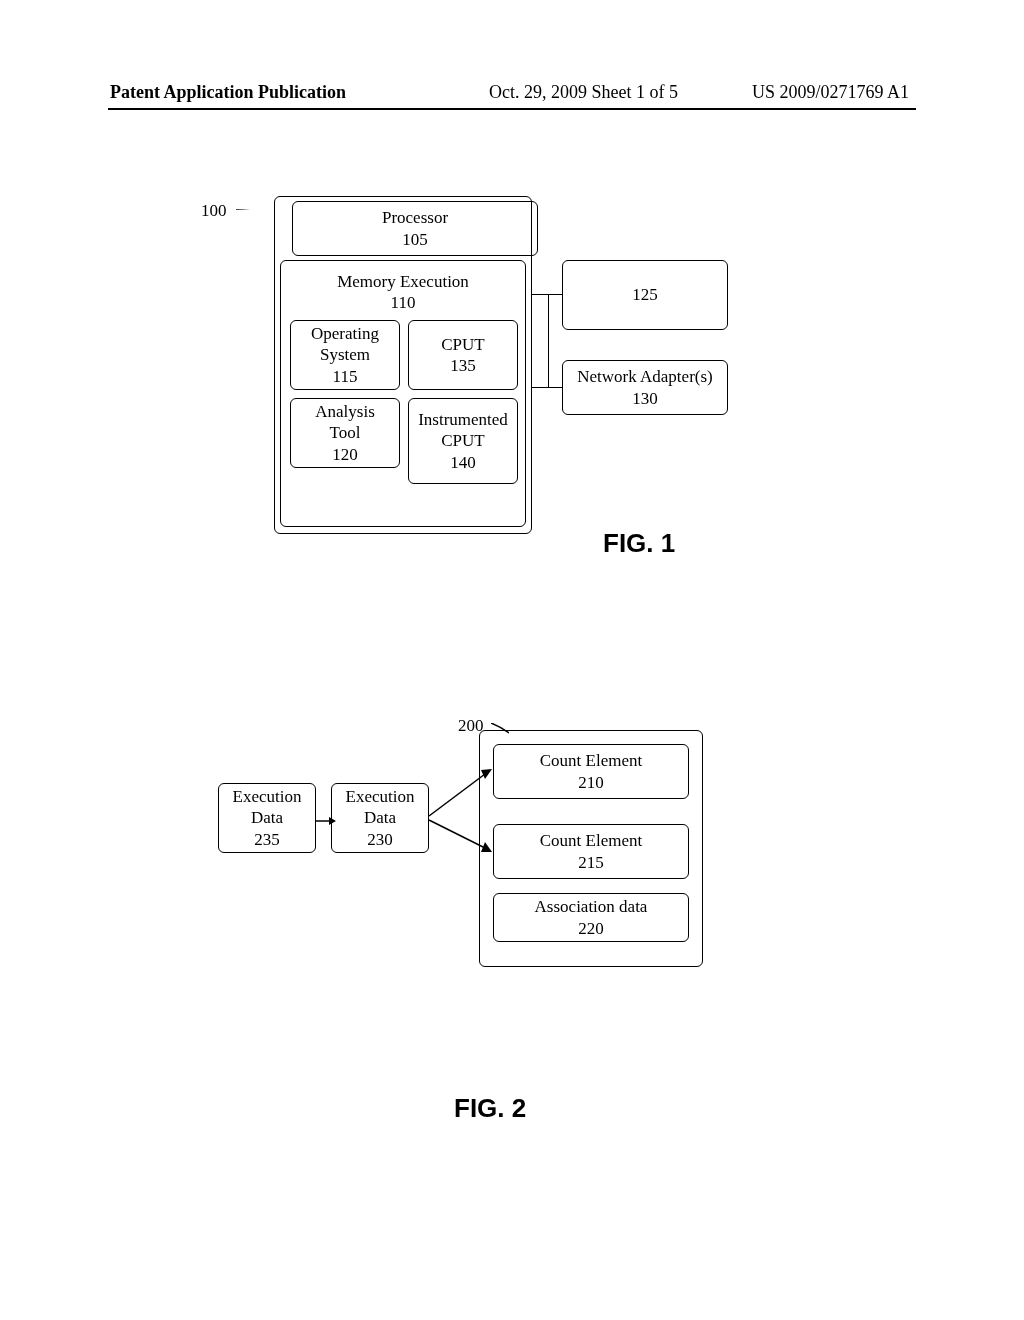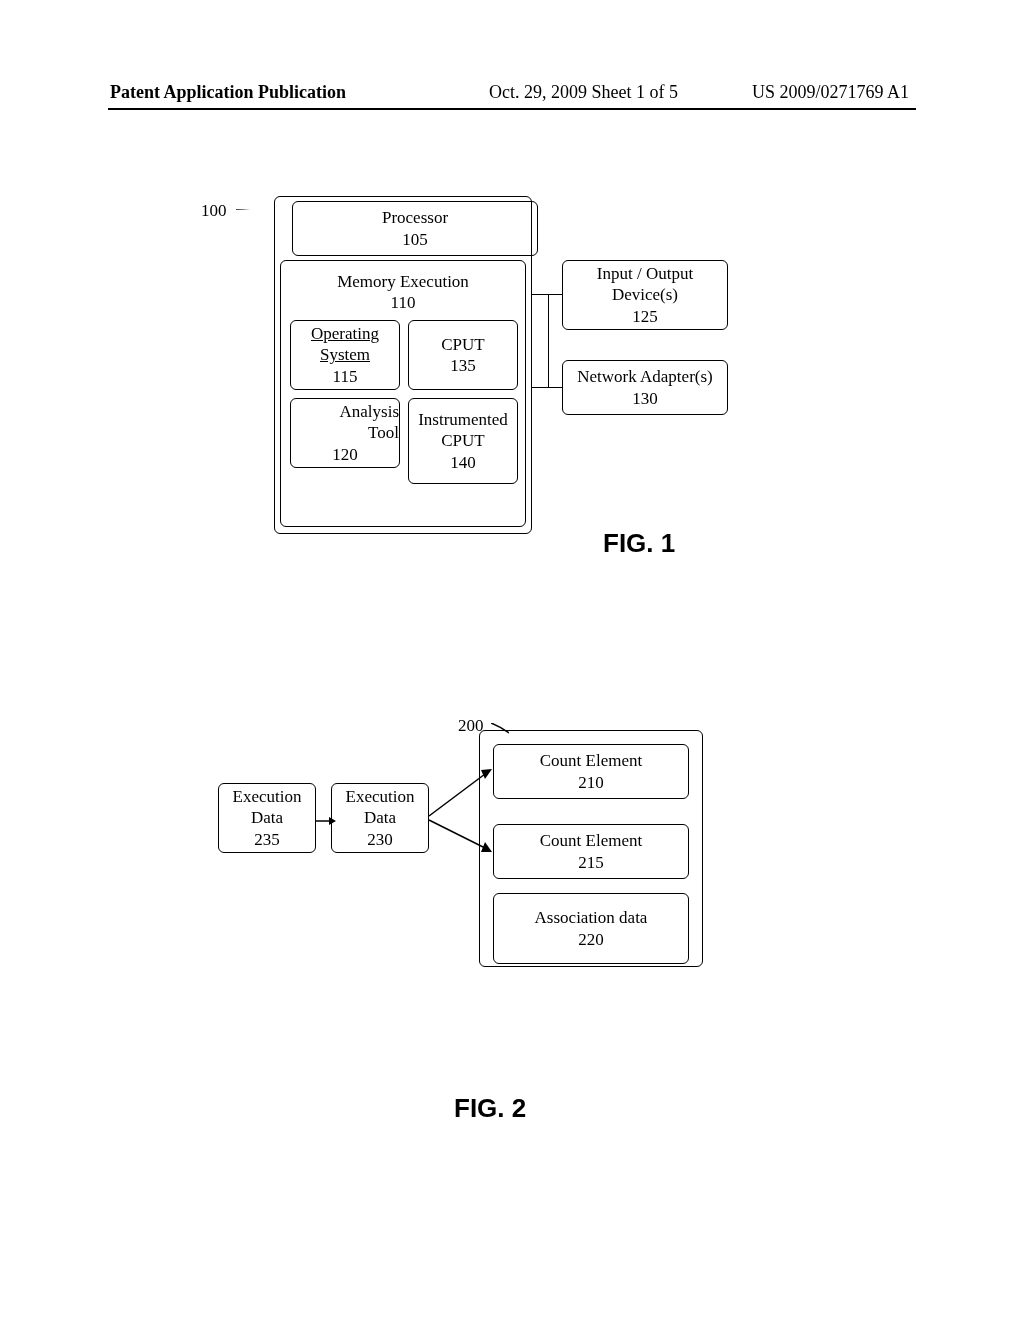--- a/index.html
+++ b/index.html
@@ -184,21 +184,21 @@
     .fig2-count2 {
       top: 824px;
       left: 493px;
       width: 196px;
       height: 55px;
     }
     .fig2-assoc {
       top: 893px;
       left: 493px;
       width: 196px;
-      height: 71px;
+      height: 49px;
     }
     .fig2-exec230 {
       top: 783px;
       left: 331px;
       width: 98px;
       height: 70px;
     }
     .fig2-exec235 {
       top: 783px;
       left: 218px;
@@ -241,42 +241,40 @@
   <span>105</span>
 </div>
 
 <div class="box fig1-memory"></div>
 <div class="fig1-memory-title">
   <span>Memory Execution</span><br>
   <span>110</span>
 </div>
 
 <div class="box fig1-os">
-  <span style="white-space:pre-line;text-decoration:underline;">Operating
+  <span style="white-space:pre-line;">Operating
 System</span>
   <span>115</span>
 </div>
 <div class="box fig1-cput">
   <span>CPUT</span>
   <span>135</span>
 </div>
 <div class="box fig1-analysis">
-  <span style="white-space:pre-line;text-align:right;">Analysis
+  <span style="white-space:pre-line;">Analysis
 Tool</span>
   <span>120</span>
 </div>
 <div class="box fig1-instr">
   <span style="white-space:pre-line;">Instrumented
 CPUT</span>
   <span>140</span>
 </div>
 
 <div class="box fig1-io">
-  <span style="white-space:pre-line;">Input / Output
-Device(s)</span>
   <span>125</span>
 </div>
 <div class="box fig1-net">
   <span>Network Adapter(s)</span>
   <span>130</span>
 </div>
 
 <div class="fig1-bus1"></div>
 <div class="fig1-bus2"></div>
 <div class="fig1-bus-vert"></div>

